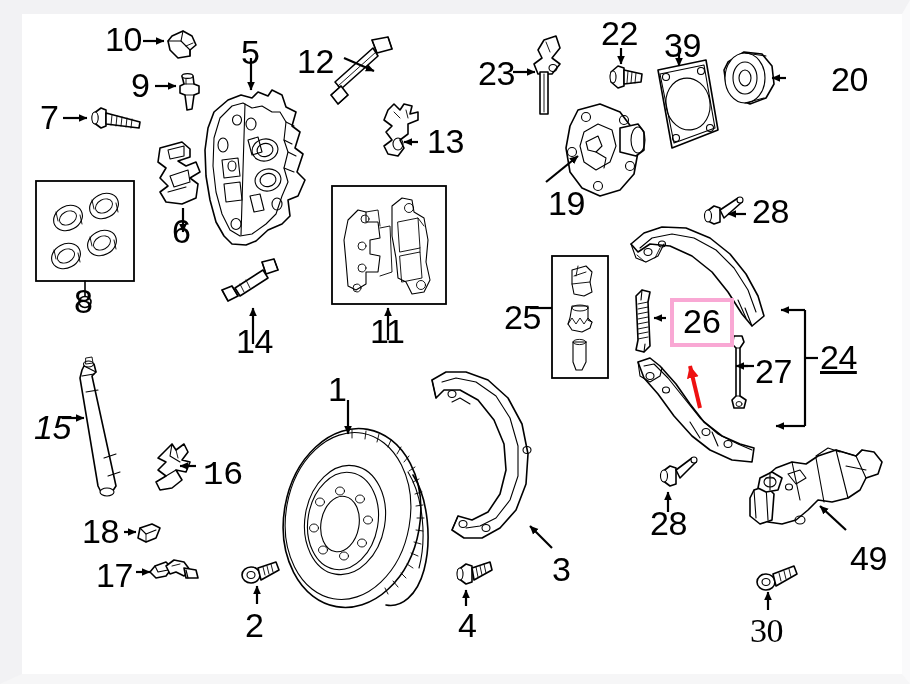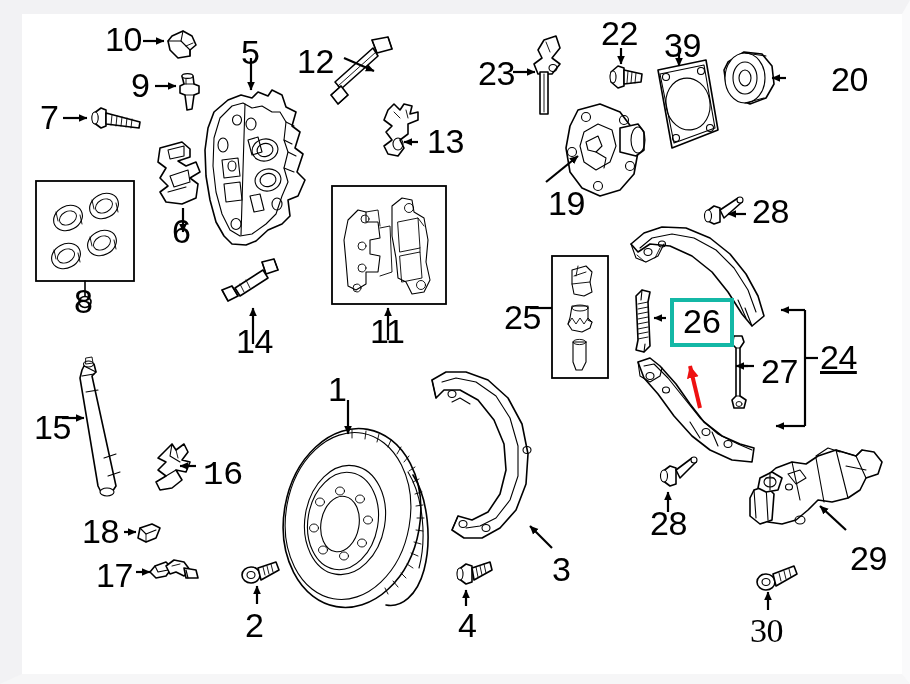--- a/index.html
+++ b/index.html
@@ -47,21 +47,21 @@
     line-height: 1;
     white-space: nowrap;
     user-select: none;
   }
   .callout.num {
     font-size: 34px;
     letter-spacing: -0.5px;
   }
   
   .callout.highlight {
-    border: 4px solid #14b8a6;
+    border: 4px solid #f9a8d4;
     background: #ffffff;
     padding: 2px 9px 5px 9px;
     font-size: 34px;
     z-index: 6;
   }
   svg { display: block; }
   .ln { fill: none; stroke: #000; stroke-width: 1.6; stroke-linejoin: round; stroke-linecap: round; }
   .ln-thin { fill: none; stroke: #000; stroke-width: 1.1; stroke-linejoin: round; stroke-linecap: round; }
   .ln-hair { fill: none; stroke: #000; stroke-width: 0.9; stroke-linejoin: round; stroke-linecap: round; }
   .fillw { fill: #ffffff; stroke: #000; stroke-width: 1.6; stroke-linejoin: round; }
@@ -528,33 +528,33 @@
   <div class="callout num" style="left:241px;  top:35px;">5</div>
   <div class="callout num" style="left:172px;  top:214px;">6</div>
   <div class="callout num" style="left:40px;   top:100px;">7</div>
   <div class="callout num" style="left:74px;   top:284px;">8</div>
   <div class="callout num" style="left:131px;  top:68px;">9</div>
   <div class="callout num" style="left:105px;  top:22px;">10</div>
   <div class="callout num" style="left:370px;  top:314px;">11</div>
   <div class="callout num" style="left:297px;  top:44px;">12</div>
   <div class="callout num" style="left:427px;  top:124px;">13</div>
   <div class="callout num" style="left:236px;  top:324px;">14</div>
-  <div class="callout num" style="left:34px;   top:410px;">15</div>
+  <div class="callout num" style="left:34px;   top:410px;font-style:italic;">15</div>
   <div class="callout num" style="left:203px;  top:458px;font-family:Liberation Mono, monospace;">16</div>
   <div class="callout num" style="left:96px;   top:558px;text-align:center;">17</div>
   <div class="callout num" style="left:82px;   top:514px;text-align:center;">18</div>
   <div class="callout num" style="left:531px;  top:186px;margin-left:17px;">19</div>
   <div class="callout num" style="left:831px;  top:62px;">20</div>
   <div class="callout num" style="left:664px;  top:28px;">39</div>
   <div class="callout num" style="left:601px;  top:16px;">22</div>
   <div class="callout num" style="left:478px;  top:56px;">23</div>
   <div class="callout num" style="left:820px;  top:340px;text-decoration:underline;">24</div>
   <div class="callout num" style="left:504px;  top:300px;">25</div>
 
   <div class="callout highlight" style="left:670px; top:298px;">26</div>
 
-  <div class="callout num" style="left:755px;  top:354px;margin-left:6px;">27</div>
+  <div class="callout num" style="left:755px;  top:354px;">27</div>
   <div class="callout num" style="left:752px;  top:194px;">28</div>
   <div class="callout num" style="left:650px;  top:506px;">28</div>
-  <div class="callout num" style="left:850px;  top:541px;">29</div>
+  <div class="callout num" style="left:850px;  top:541px;">49</div>
   <div class="callout num" style="left:750px;  top:614px;font-family:Liberation Serif, serif;">30</div>
 
 </div>
 
 </body></html>

